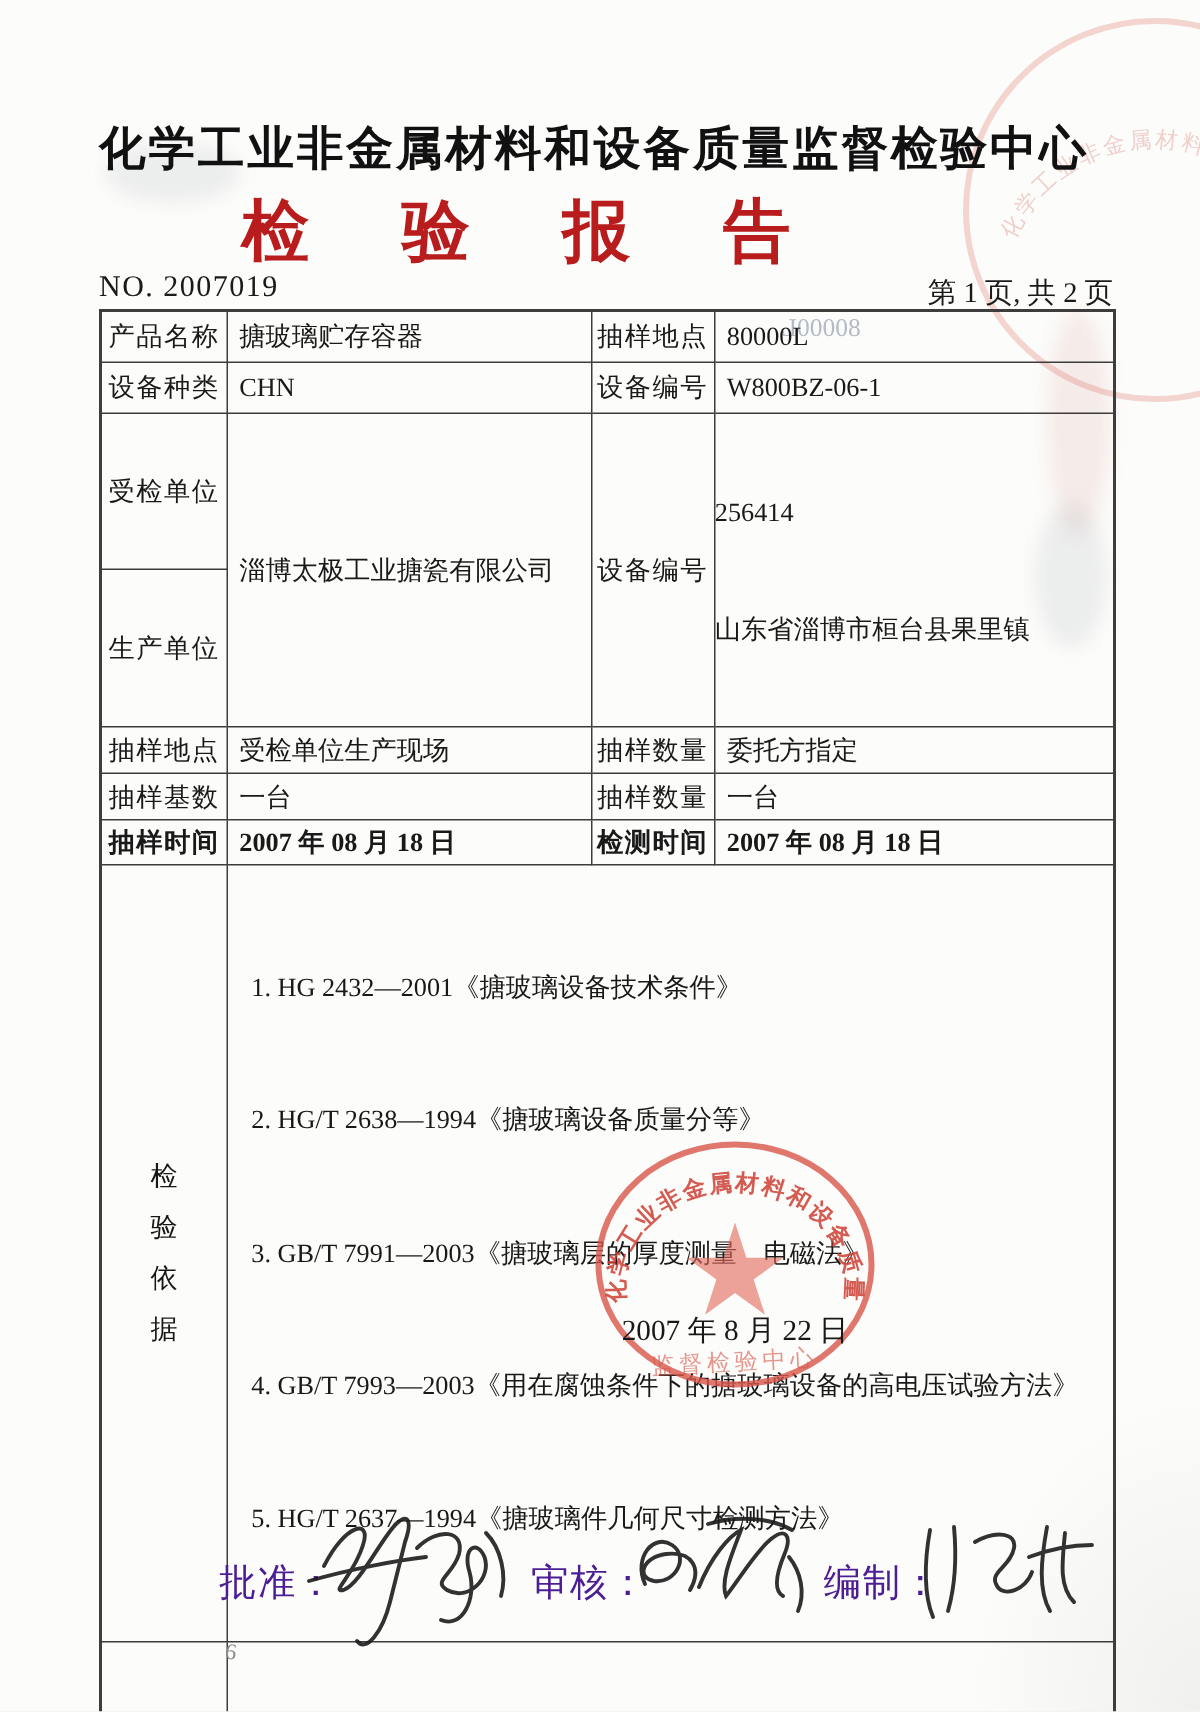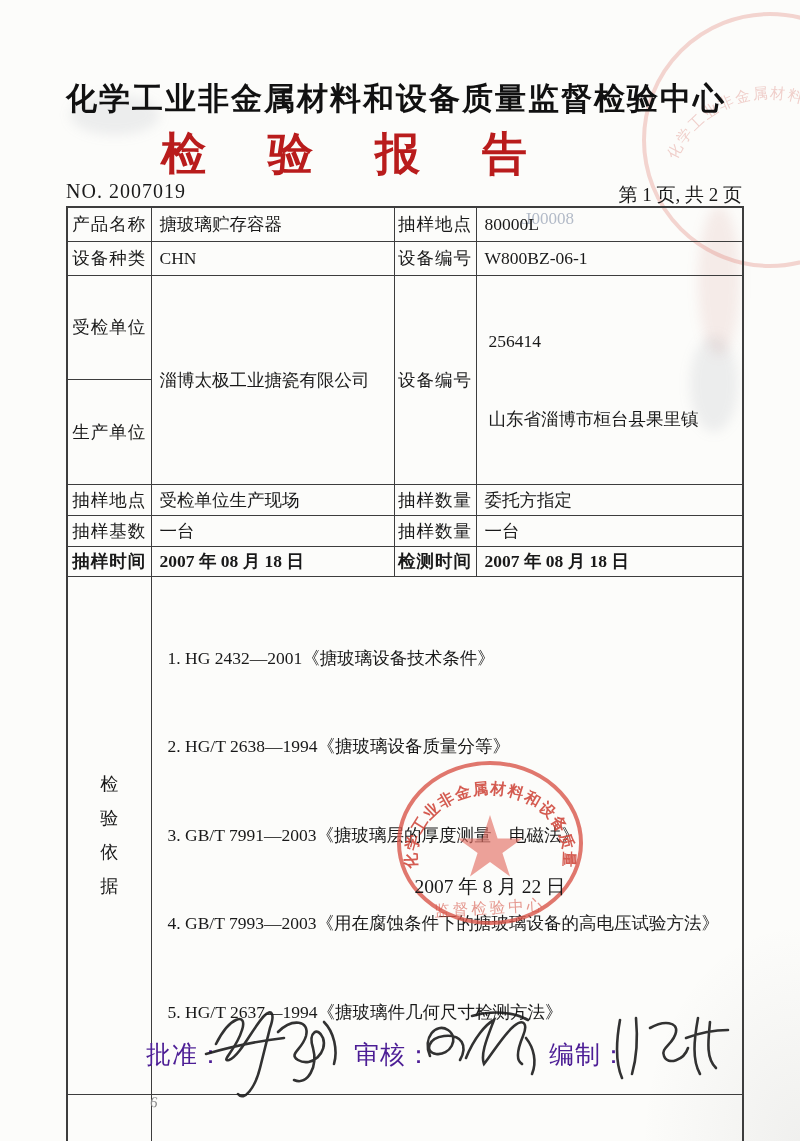--- a/index.html
+++ b/index.html
@@ -29,21 +29,21 @@
   table.report {
     position:absolute; top:206px; left:66px; width:676px;
     border-collapse:collapse; table-layout:fixed;
     font-size:17.5px;
   }
   table.report, table.report td { border:1.6px solid #3d3d3d; }
   table.report { border-width:2.2px; }
   td { vertical-align:middle; color:#191919;margin-top:48px; }
   td.lab { text-align:center; font-size:17.5px; letter-spacing:1px; }
   td.val { padding-left:8px; white-space:pre-wrap; }
-  td.val2 { padding-left:12px; line-height:26px; white-space:pre-wrap; }
+  td.val2 { padding-left:0; line-height:26px; white-space:pre-wrap; }
   tr.h34 { height:34px; } tr.h37 { height:37px; } tr.h31 { height:31px; } tr.h30 { height:30px;font-weight:bold; }
   tr.hbasis { height:150px; } tr.hitems { height:120px; }
   td.vlab { text-align:center; }
   td.vlab .vtxt {
     display:inline-block; width:1.15em; word-break:break-all;
     font-size:18px; color:#161616; text-align:center;
   }
   .lh-basis .vtxt { line-height:34px; }
   td.listcell { padding:8px 6px 8px 16px; line-height:29.5px; white-space:pre-wrap; }
   

